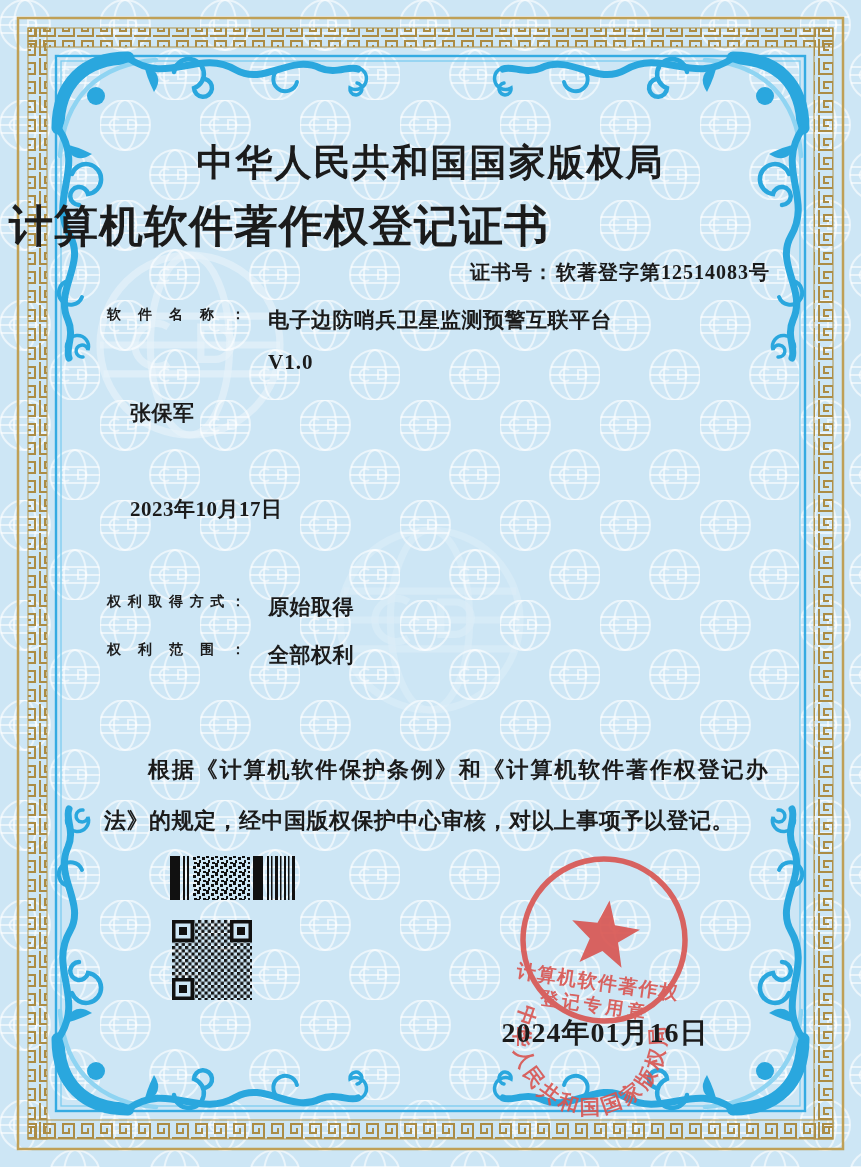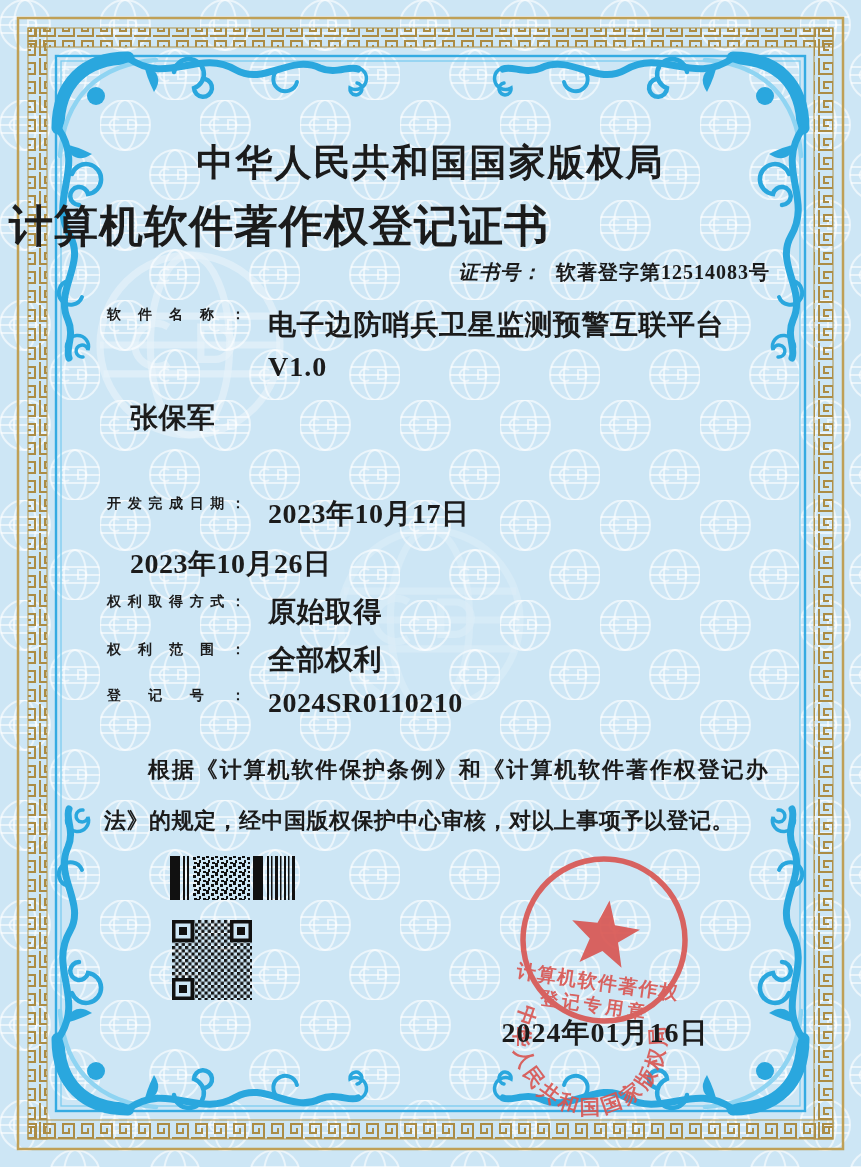--- a/index.html
+++ b/index.html
@@ -20,34 +20,34 @@
   }
   .cert-title{
     top:197px;left:9px;width:100%;
     text-align:left;
     font-size:44px;font-weight:800;letter-spacing:1px;
   }
   .certno{
     top:259px;right:91px;
     font-size:20px;font-weight:700;letter-spacing:1px;
   }
-  .certno .lbl{margin-right:14px;font-style:italic;}
+  .certno .lbl{margin-right:2px;}
   .field-row{position:absolute;left:107px;display:flex;z-index:2;}
   .flabel{
     width:138px;
     font-size:14px;font-weight:700;
     text-align:justify;text-align-last:justify;
   }
   .fvalue{
     margin-left:23px;
-    font-size:28px;font-weight:700;
+    font-size:21px;font-weight:700;
     letter-spacing:0.5px;
     white-space:nowrap;
   }
-  .fvalue .line2{margin-top:7px;letter-spacing:1px;}
+  .fvalue .line2{margin-top:16px;letter-spacing:1px;}
   .statement{
     top:744px;left:104px;width:664px;
     font-size:22px;font-weight:700;
     line-height:51px;
     text-indent:2em;
     text-align:justify;
     letter-spacing:0.5px;
   }
   .issue-date{
     top:1014px;left:455px;width:300px;
@@ -186,36 +186,30 @@
     <div class="flabel">软件名称：</div>
     <div class="fvalue">
       <div>电子边防哨兵卫星监测预警互联平台</div>
       <div class="line2">V1.0</div>
     </div>
   </div>
   <div class="field-row" style="top:399px">
     <div class="fvalue">张保军</div>
   </div>
   <div class="field-row" style="top:495px">
-    <div class="flabel">开发完成日期：</div>
     <div class="fvalue">2023年10月17日</div>
   </div>
   <div class="field-row" style="top:545px">
-    <div class="fvalue">2023年10月26日</div>
   </div>
   <div class="field-row" style="top:641px">
     <div class="flabel">权利范围：</div>
     <div class="fvalue">全部权利</div>
   </div>
   <div class="field-row" style="top:593px">
     <div class="flabel">权利取得方式：</div>
     <div class="fvalue">原始取得</div>
   </div>
-  <div class="field-row" style="top:687px">
-    <div class="flabel">登记号：</div>
-    <div class="fvalue">2024SR0110210</div>
-  </div>
 
   <div class="txt statement">根据《计算机软件保护条例》和《计算机软件著作权登记办法》的规定，经中国版权保护中心审核，对以上事项予以登记。</div>
 
   <div class="txt issue-date">2024年01月16日</div>
 
 </div>
 
 </body></html>

